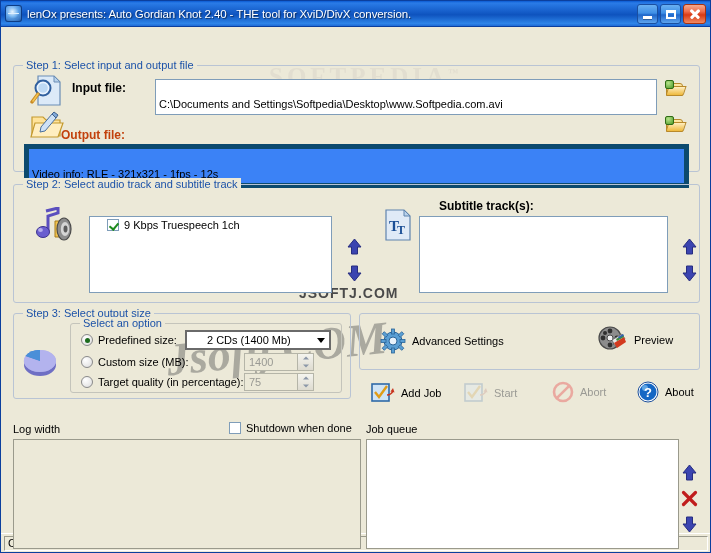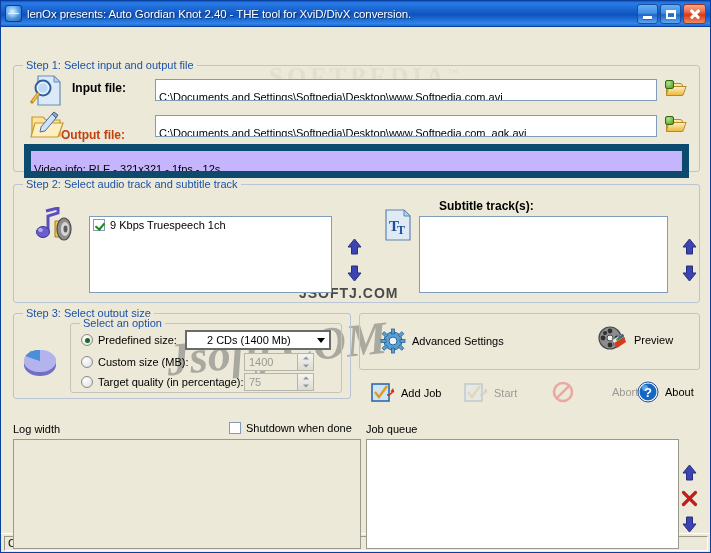--- a/index.html
+++ b/index.html
@@ -101,24 +101,24 @@
   }
   #wm-script{
     left:165px;top:295px;font-size:46px;color:rgba(90,90,90,.45);
     font-family:"Liberation Serif",serif;font-style:italic;font-weight:bold;
     transform:rotate(-6deg);white-space:nowrap;
   }
 
   
   .tbox{
     box-sizing:border-box;border:1px solid #7f9db9;background:#fff;
-    font-size:11px;color:#000;padding:10px 3px;line-height:15px;height:19px;
+    font-size:11px;color:#000;padding:17px 3px;line-height:15px;height:19px;
     overflow:hidden;white-space:nowrap;
   }
-  .readonly{background:#c4b5fd;border:7px solid #0c4a6e;color:#000;}
+  .readonly{background:#3b82f6;border:5px solid #0c4a6e;color:#000;}
   .listbox{
     box-sizing:border-box;border:1px solid #7f9db9;background:#fff;overflow:hidden;
   }
 
   
   .folder-btn{position:absolute;width:20px;height:18px;cursor:default;}
   .folder-btn .f-back{
     position:absolute;left:2px;top:4px;width:15px;height:11px;
     background:linear-gradient(to bottom,#ffe9a8,#f0c44f);
     border:1px solid #b8892a;border-radius:1px 3px 1px 1px;
@@ -246,21 +246,20 @@
         <svg width="34" height="32" viewBox="0 0 34 32">
           <path d="M2,7 L13,7 L16,10 L30,10 L30,26 L2,26 Z" fill="#ffe39a" stroke="#c49a2e" stroke-width="1.2"></path>
           <path d="M5,13 L33,13 L28,27 L1,27 Z" fill="#ffeec0" stroke="#c49a2e" stroke-width="1.2"></path>
           <polygon points="11,17 22,4 26,8 15,21 10,22" fill="#cfe2f6" stroke="#4a6f9c" stroke-width="1"></polygon>
           <polygon points="22,4 26,8 28,5 24,2" fill="#7fa8d8" stroke="#41628c" stroke-width="1"></polygon>
         </svg>
       </div>
 
       <div style="position:absolute;left:47px;top:51px;font-weight:bold;font-size:12px;color:#c2410c;margin-top:11px;">Output file:</div>
 
-      <div class="tbox" style="position:absolute;left:141px;top:49px;width:502px;" title="C:\Documents and Settings\Softpedia\Desktop\www.Softpedia.com_agk.avi">C:\Documents and Settings\Softpedia\Desktop\www.Softpedia.com_agk.avi</div>
 
       <div class="folder-btn" style="left:650px;top:49px;">
         <div class="f-back"></div>
           <div class="f-front"></div>
           <div class="f-dot"></div>
       </div>
 
       <div class="tbox readonly" style="position:absolute;left:10px;top:78px;width:665px;height:20px;line-height:17px;">Video info:   RLE - 321x321 - 1fps - 12s</div>
     </div>
 
@@ -275,21 +274,21 @@
           <polygon points="23,14 30,14 30,30 23,30" fill="#f2c451" stroke="#a77d1b" stroke-width="1"></polygon>
           <ellipse cx="32" cy="22" rx="7" ry="11" fill="#8d8d8d" stroke="#4a4a4a" stroke-width="1.2"></ellipse>
           <ellipse cx="33" cy="22" rx="4.2" ry="7" fill="#d5d5d5"></ellipse>
           <ellipse cx="33.5" cy="22" rx="2" ry="3.4" fill="#5c5c5c"></ellipse>
         </svg>
       </div>
 
       <div style="position:absolute;left:140px;top:22px;font-weight:bold;font-size:12px;margin-top:20px;">Audio track(s):</div>
 
       <div class="listbox" style="position:absolute;left:75px;top:31px;width:243px;height:77px;">
-        <div style="display:flex;align-items:center;padding:2px 3px;">
+        <div style="display:flex;align-items:center;padding:2px 17px;">
           <div class="cbox checked"></div>
           <span style="margin-left:5px;font-size:11px;">9 Kbps Truespeech 1ch</span>
         </div>
       </div>
 
       <div class="arrow" style="left:333px;top:53px;">
         <svg width="15" height="17" viewBox="0 0 15 17">
             <polygon points="7.5,1 14,9 10.5,9 10.5,16 4.5,16 4.5,9 1,9" fill="#3b44b0" stroke="#272d80" stroke-width="1"></polygon>
           </svg>
       </div>
@@ -440,21 +439,21 @@
         <svg width="24" height="22" viewBox="0 0 24 22">
           <rect x="1" y="2" width="17" height="17" fill="#dfe9f2" stroke="#8fa9c2" stroke-width="1.6"></rect>
           <polyline points="4,10 8,15 16,4" fill="none" stroke="#d9c089" stroke-width="2.4"></polyline>
           <path d="M16,13 C20,13 22,9 22,9" fill="none" stroke="#cfa9a0" stroke-width="1.6"></path>
           <polygon points="22,6 23.5,10.5 19.5,9.5" fill="#cfa9a0"></polygon>
         </svg>
       </span>
       <span class="t">Start</span>
     </div>
 
-    <div class="iconbtn disabled" style="left:551px;top:354px;gap:32px;">
+    <div class="iconbtn disabled" style="left:551px;top:354px;">
       <span style="width:22px;height:22px;display:block;">
         <svg width="22" height="22" viewBox="0 0 22 22">
           <circle cx="11" cy="11" r="9" fill="none" stroke="#eaa9a0" stroke-width="2.6"></circle>
           <line x1="4.8" y1="17.2" x2="17.2" y2="4.8" stroke="#eaa9a0" stroke-width="2.6"></line>
         </svg>
       </span>
       <span class="t">Abort</span>
     </div>
 
     <div class="iconbtn" style="left:636px;top:354px;">

